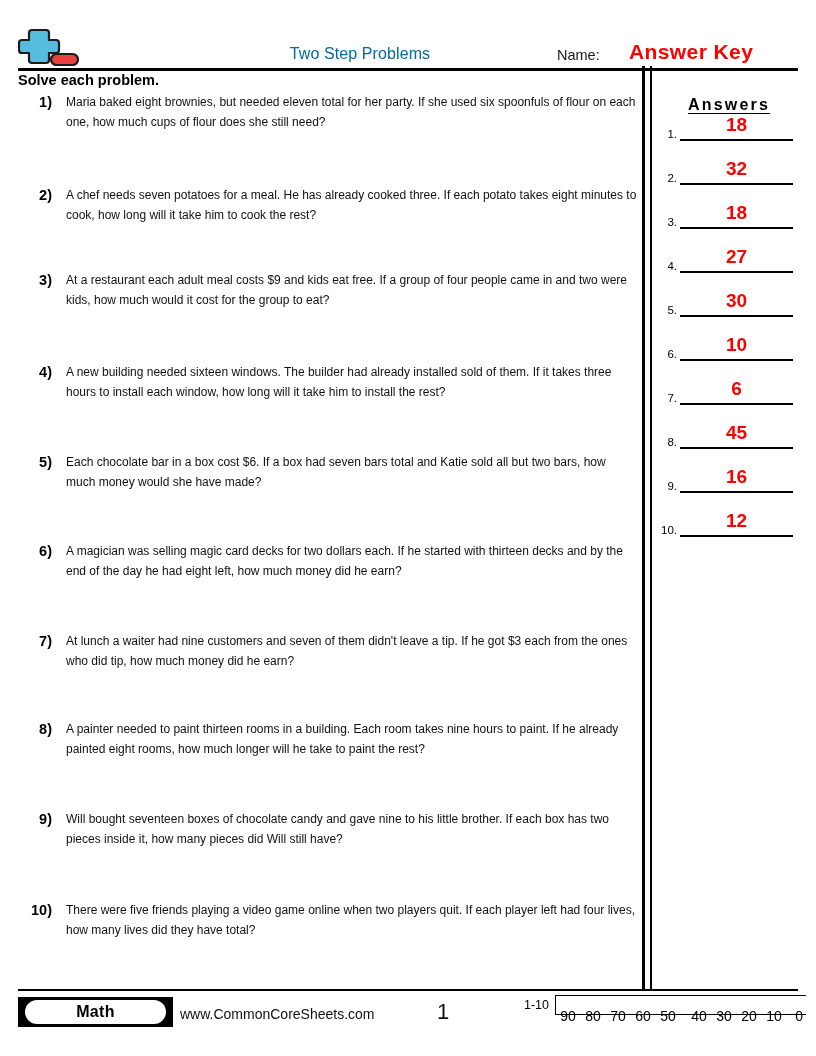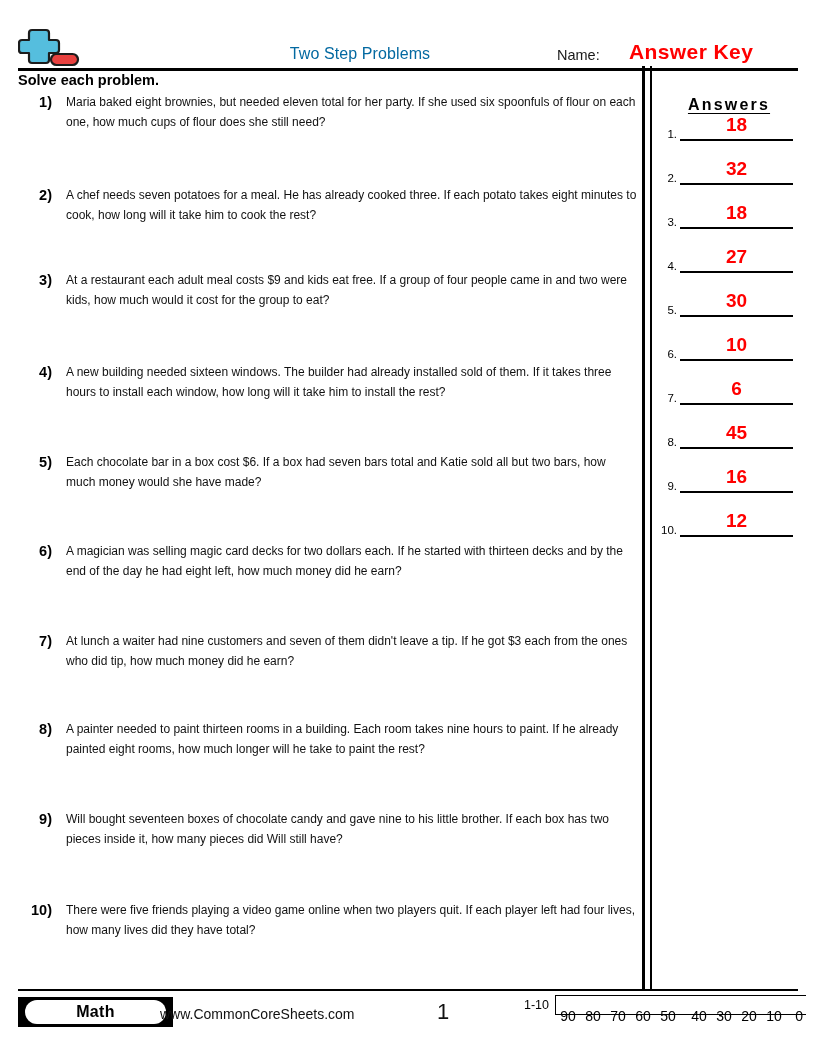--- a/index.html
+++ b/index.html
@@ -219,21 +219,21 @@
     display: flex;
     align-items: center;
     justify-content: center;
     font-size: 16px;
     font-weight: bold;
     color: #000;
     letter-spacing: 0.3px;
   }
   #site-url {
     position: absolute;
-    left: 160px;
+    left: 180px;
     top: 1006px;
     font-size: 14px;
     line-height: 17px;
     color: #111;
   }
   #page-number {
     position: absolute;
     left: 400px;
     top: 999px;
     width: 86px;

